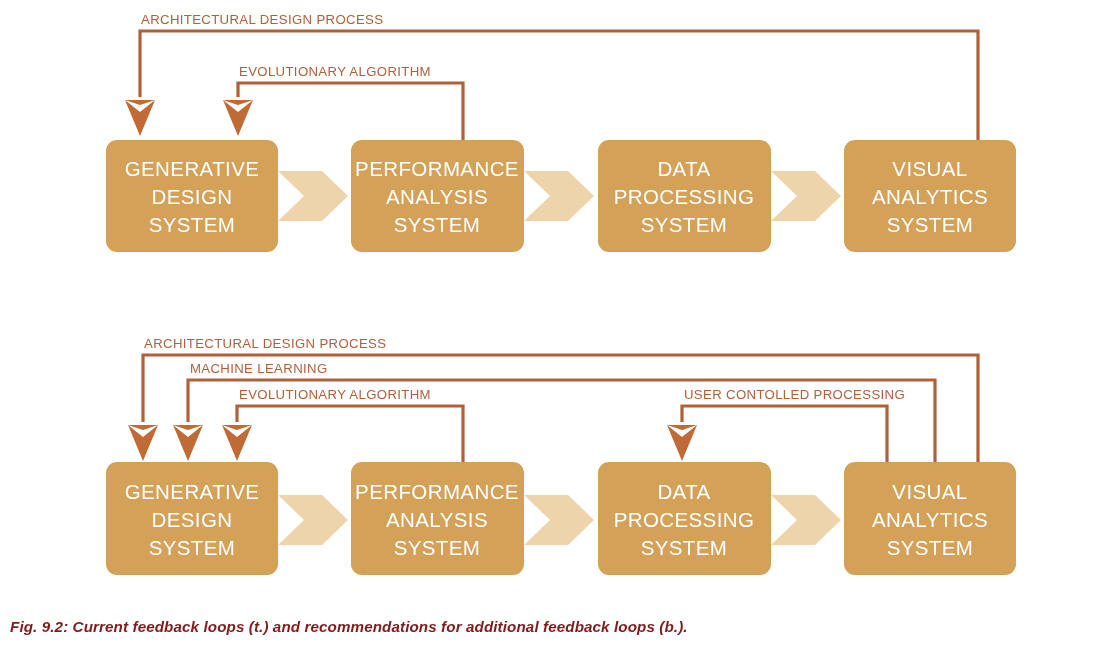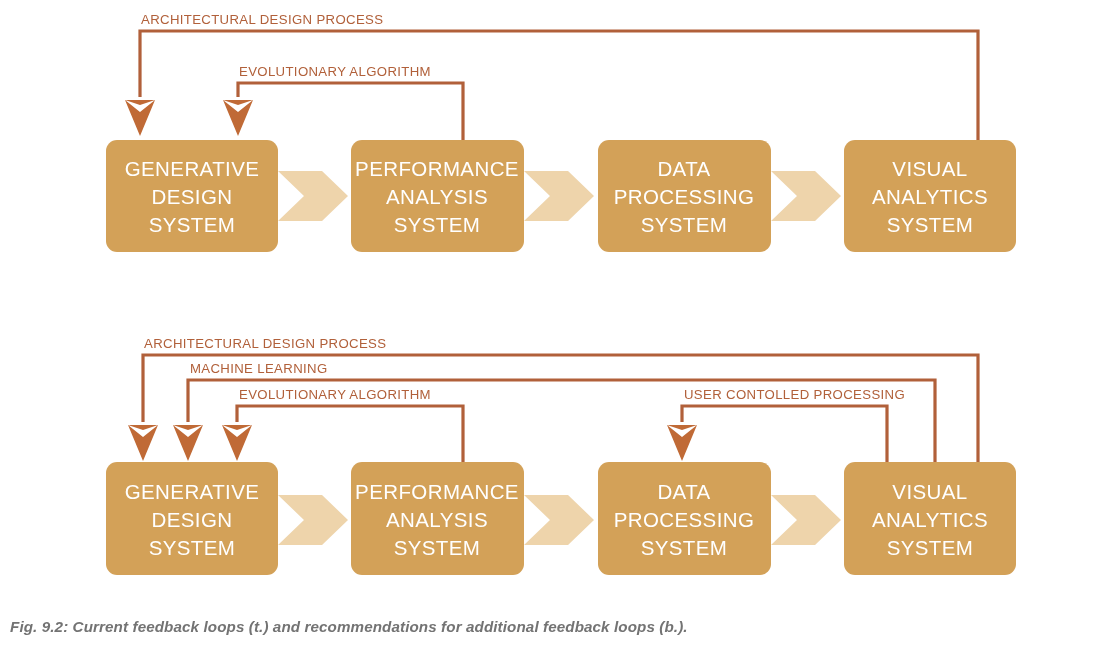--- a/index.html
+++ b/index.html
@@ -43,21 +43,21 @@
   }
   .caption {
     position: absolute;
     left: 10px;
     top: 618px;
     width: 1080px;
     font-family: "Liberation Sans", sans-serif;
     font-style: italic;
     font-weight: bold;
     font-size: 15.2px;
-    color: #737373;
+    color: #7f1d1d;
     letter-spacing: 0.1px;
     white-space: nowrap;
   }
 </style>
 </head>
 <body>
 
 <div id="figure-root">
 
   <svg id="diagram-svg" viewBox="0 0 1100 649">

